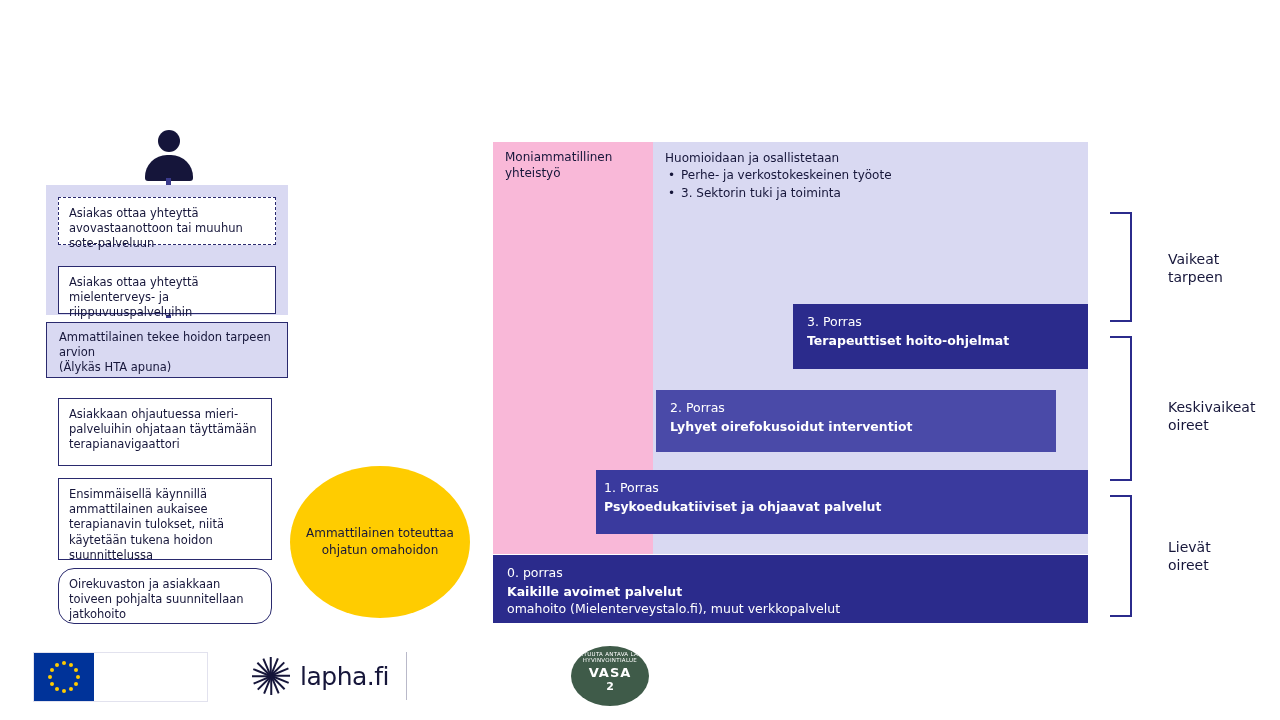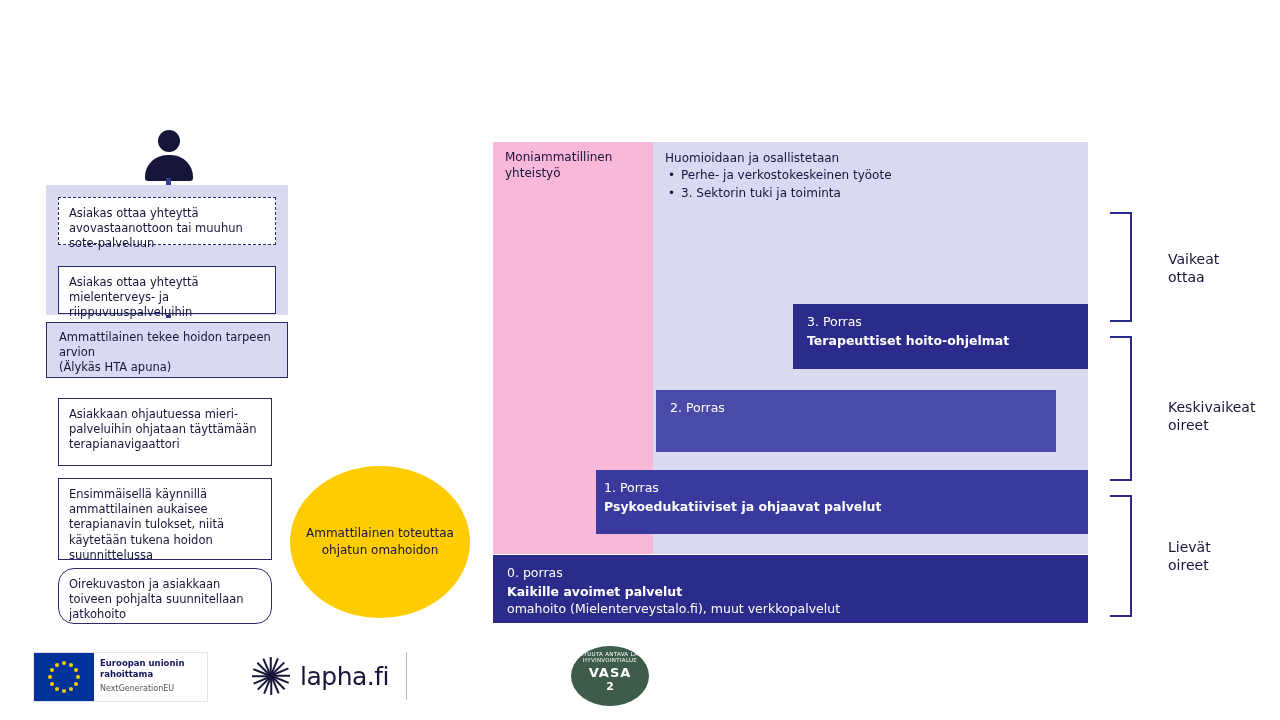--- a/index.html
+++ b/index.html
@@ -372,39 +372,40 @@
   </div>
 
 
   <div class="step step3">
     <span class="num">3. Porras</span>
     <span class="name">Terapeuttiset hoito-ohjelmat</span>
   </div>
 
   <div class="step step2">
     <span class="num">2. Porras</span>
+    <span class="name">Lyhyet oirefokusoidut interventiot</span>
   </div>
 
   <div class="step step1">
     <span class="num">1. Porras</span>
     <span class="name">Psykoedukatiiviset ja ohjaavat palvelut</span>
   </div>
 
   <div class="step step0">
     <span class="num">0. porras</span>
     <span class="name">Kaikille avoimet palvelut</span>
     <span class="sub">omahoito (Mielenterveystalo.fi), muut verkkopalvelut</span>
   </div>
 
   <div class="bracket br1"></div>
   <div class="bracket br2"></div>
   <div class="bracket br3"></div>
 
   <div class="sev sev1" style="white-space: pre-line;">Vaikeat
-ottaa</div>
+tarpeen</div>
   <div class="sev sev2" style="white-space: pre-line;">Keskivaikeat
 oireet</div>
   <div class="sev sev3" style="white-space: pre-line;">Lievät
 oireet</div>
 
   <div class="eu-logo">
     <div class="eu-flag">
       <div class="stars">
         <div class="star" style="left:14px; top:0;"></div>
         <div class="star" style="left:21px; top:2px;"></div>
@@ -412,24 +413,20 @@
         <div class="star" style="left:28px; top:14px;"></div>
         <div class="star" style="left:26px; top:21px;"></div>
         <div class="star" style="left:21px; top:26px;"></div>
         <div class="star" style="left:14px; top:28px;"></div>
         <div class="star" style="left:7px; top:26px;"></div>
         <div class="star" style="left:2px; top:21px;"></div>
         <div class="star" style="left:0px; top:14px;"></div>
         <div class="star" style="left:2px; top:7px;"></div>
         <div class="star" style="left:7px; top:2px;"></div>
       </div>
-    </div>
-    <div class="eu-text">
-      <div>Euroopan unionin rahoittama</div>
-      <div class="sub">NextGenerationEU</div>
     </div>
   </div>
 
   <div class="lapha">
     <div class="burst">
       <span style="transform: translate(-50%,0) rotate(0deg);"></span>
       <span style="transform: translate(-50%,0) rotate(22deg);"></span>
       <span style="transform: translate(-50%,0) rotate(45deg);"></span>
       <span style="transform: translate(-50%,0) rotate(67deg);"></span>
       <span style="transform: translate(-50%,0) rotate(90deg);"></span>

